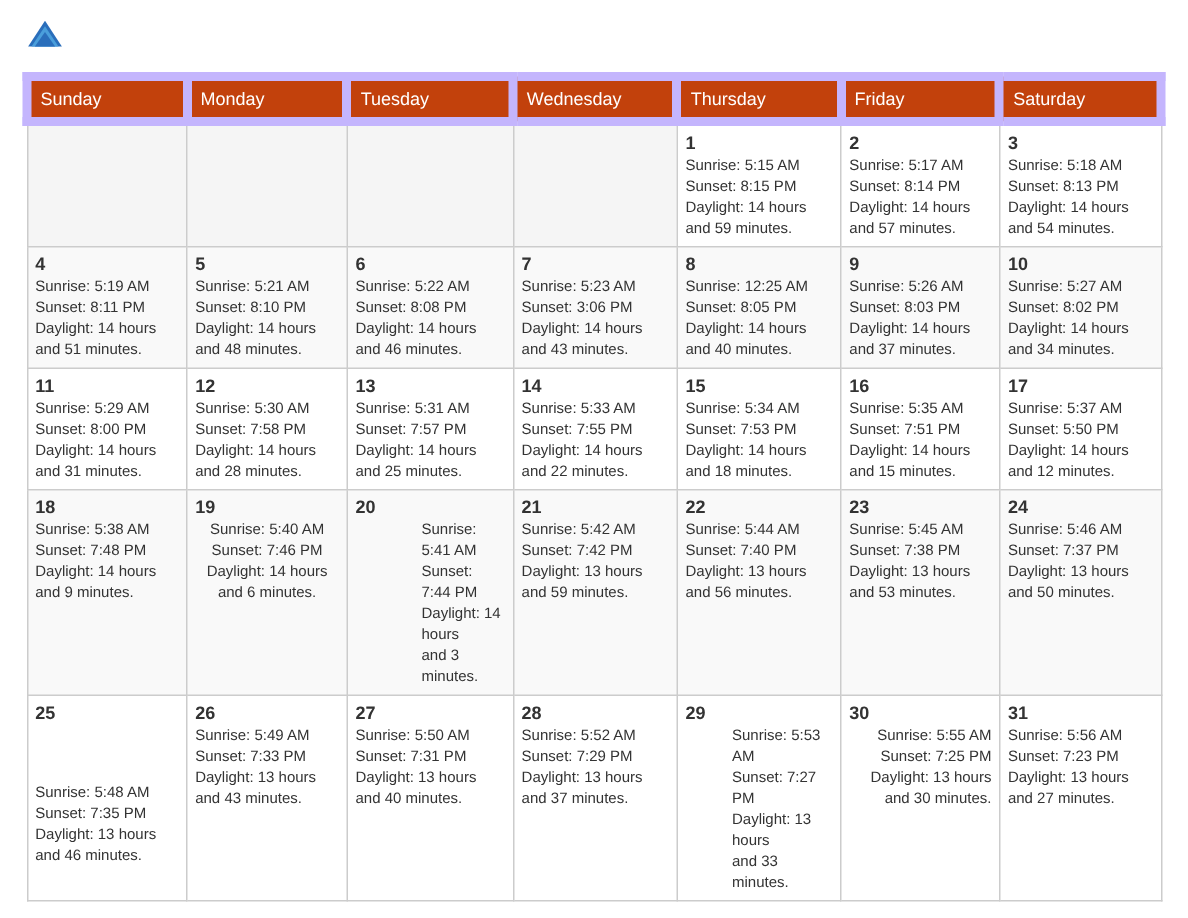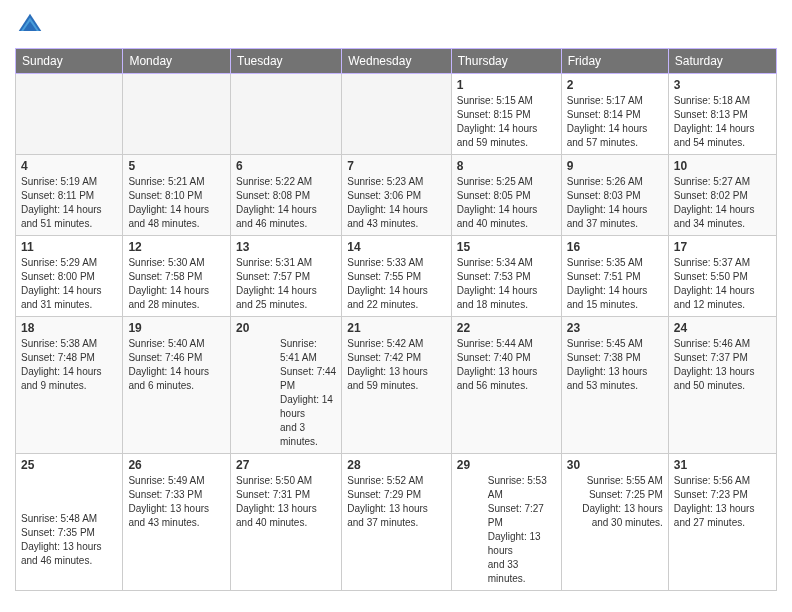--- a/index.html
+++ b/index.html
@@ -50,27 +50,27 @@
     .subtitle {
       font-size: 14px;
       color: #555;
     }
     .calendar {
       width: 100%;
       border-collapse: collapse;
       font-size: 10px;
     }
     .calendar th {
-      background: #737373;
+      background: #c2410c;
       color: #fff;
       text-align: left;
       padding: 5px 6px;
       font-size: 12px;
       font-weight: normal;
-      border: 1px solid #c4b5fd;
+      border: 6px solid #c4b5fd;
       margin-left: 46px;
     }
     .calendar td {
       border: 1px solid #ccc;
       vertical-align: top;
       padding: 4px 5px;
       width: 113px;
       height: 78px;
       background: #fff;
     }
@@ -182,21 +182,21 @@
           </td>
           <td>
             <span class="day-num">7</span>
             <div class="day-info" style="white-space: pre-line;">Sunrise: 5:23 AM
 Sunset: 3:06 PM
 Daylight: 14 hours
 and 43 minutes.</div>
           </td>
           <td>
             <span class="day-num">8</span>
-            <div class="day-info" style="white-space: pre-line;">Sunrise: 5:25 AM
+            <div class="day-info" style="white-space: pre-line;">Sunrise: 12:25 AM
 Sunset: 8:05 PM
 Daylight: 14 hours
 and 40 minutes.</div>
           </td>
           <td>
             <span class="day-num">9</span>
             <div class="day-info" style="white-space: pre-line;">Sunrise: 5:26 AM
 Sunset: 8:03 PM
 Daylight: 14 hours
 and 37 minutes.</div>
@@ -263,21 +263,21 @@
         <tr>
           <td>
             <span class="day-num">18</span>
             <div class="day-info" style="white-space: pre-line;">Sunrise: 5:38 AM
 Sunset: 7:48 PM
 Daylight: 14 hours
 and 9 minutes.</div>
           </td>
           <td>
             <span class="day-num">19</span>
-            <div class="day-info" style="white-space: pre-line;">Sunrise: 5:40 AM
+            <div class="day-info" style="white-space: pre-line; text-align: center;">Sunrise: 5:40 AM
 Sunset: 7:46 PM
 Daylight: 14 hours
 and 6 minutes.</div>
           </td>
           <td>
             <span class="day-num">20</span>
             <div class="day-info" style="white-space: pre-line; margin-left: 44px;">Sunrise: 5:41 AM
 Sunset: 7:44 PM
 Daylight: 14 hours
 and 3 minutes.</div>

